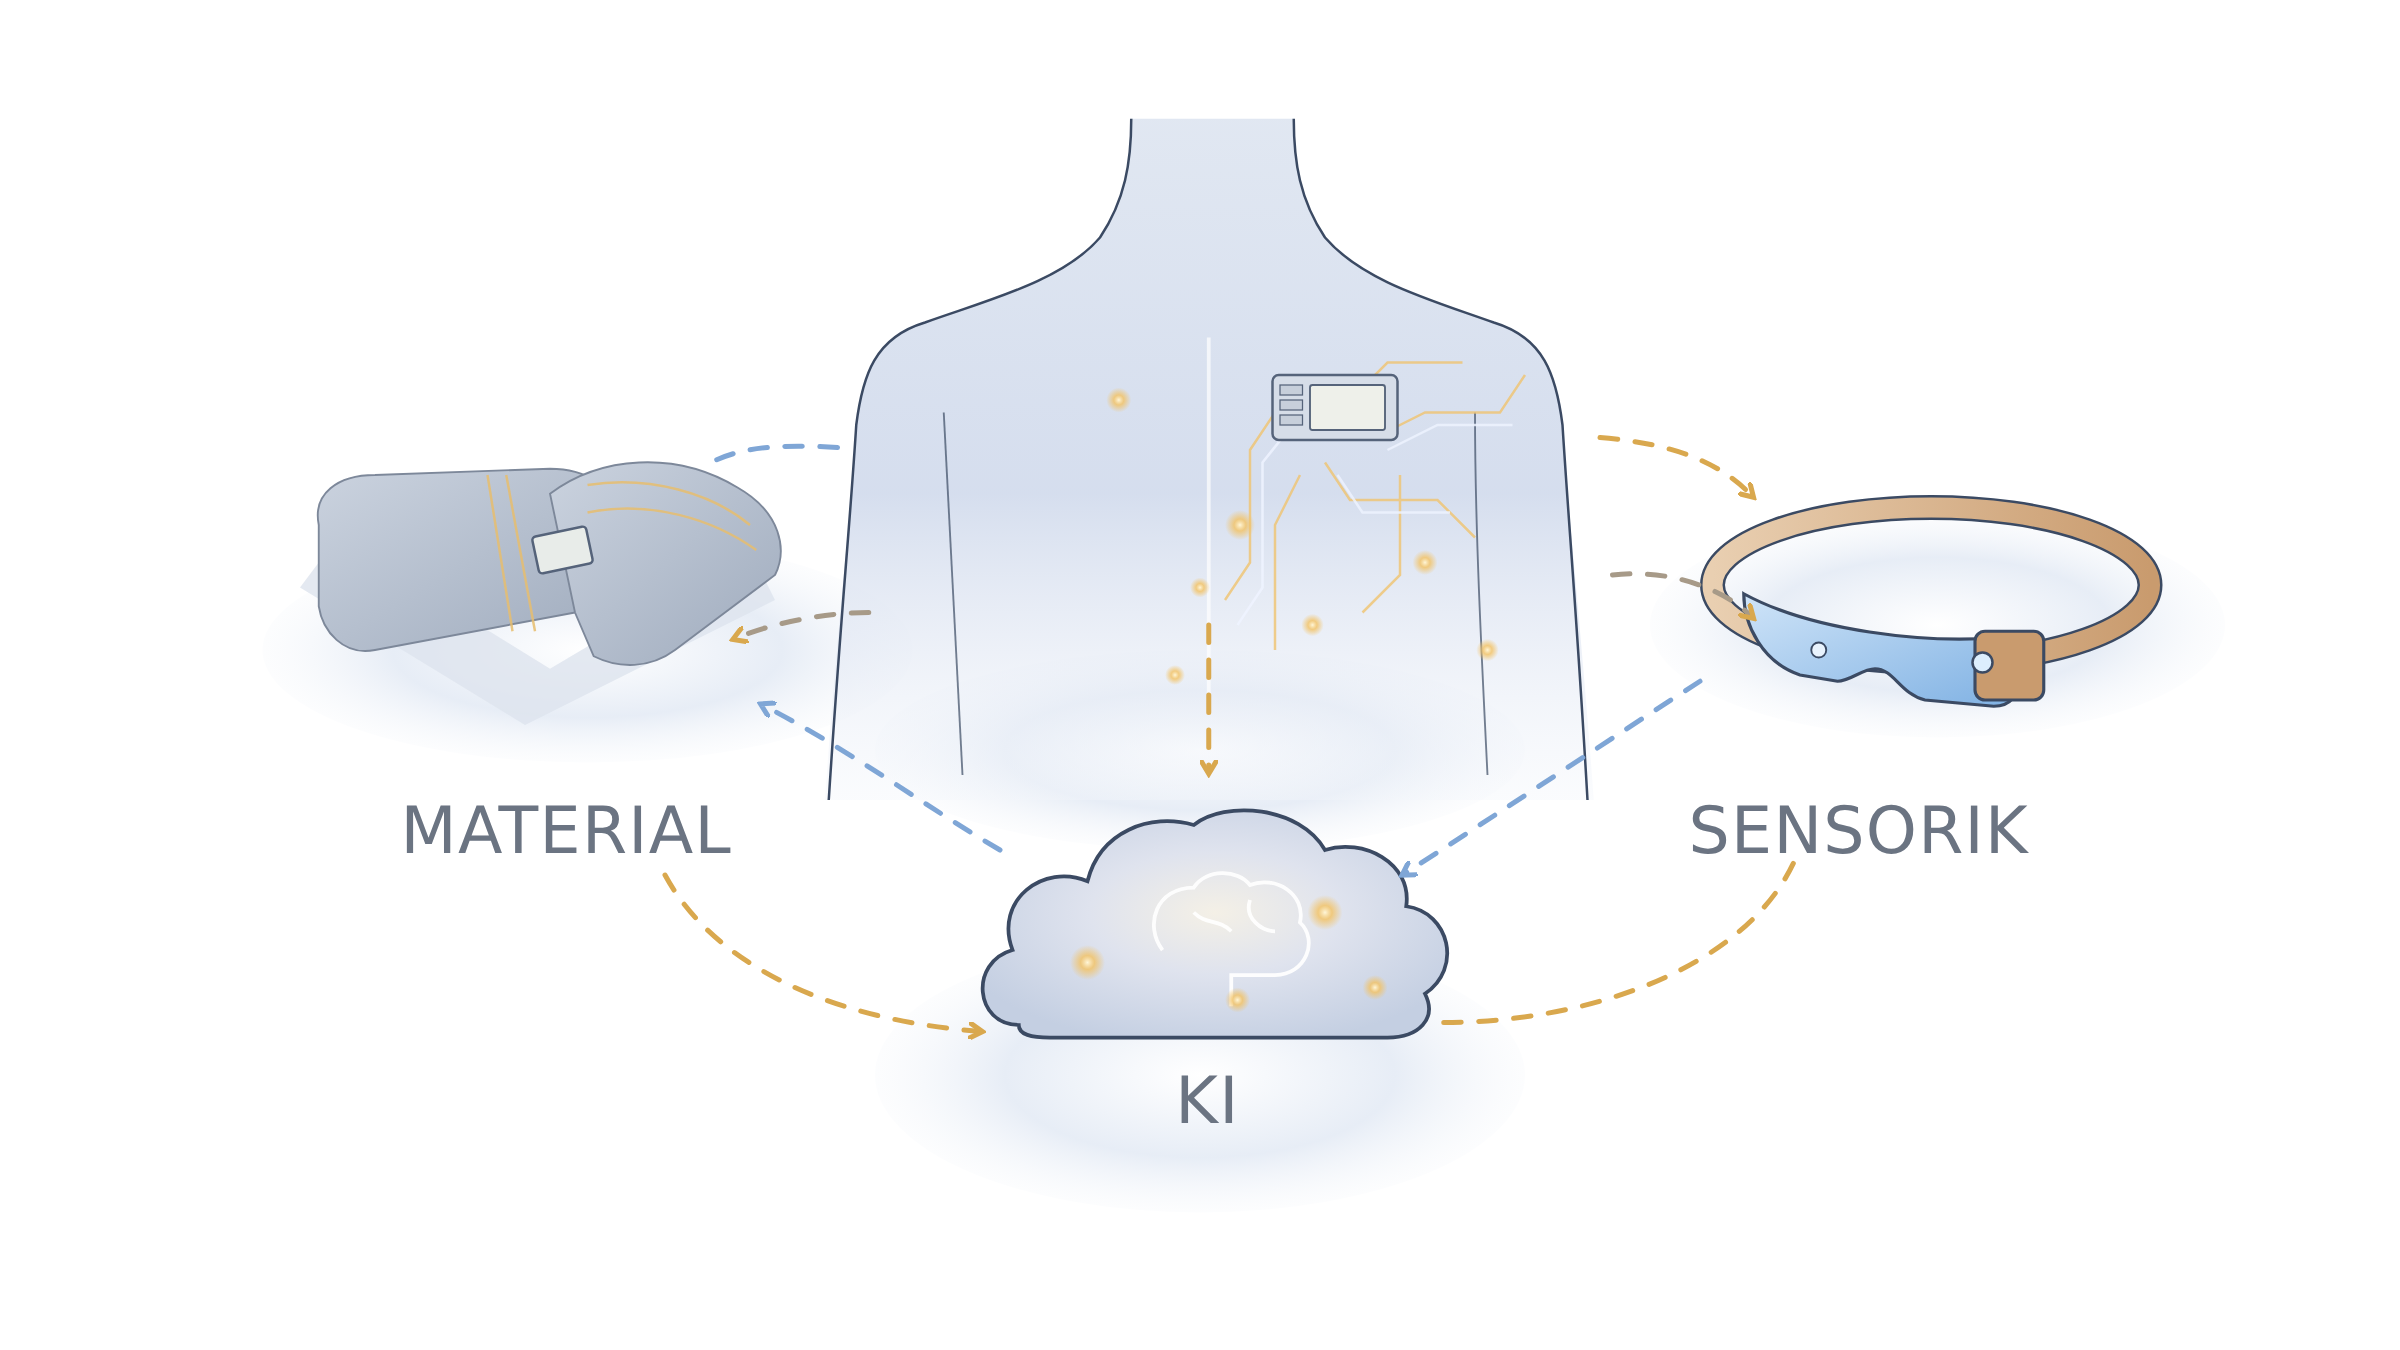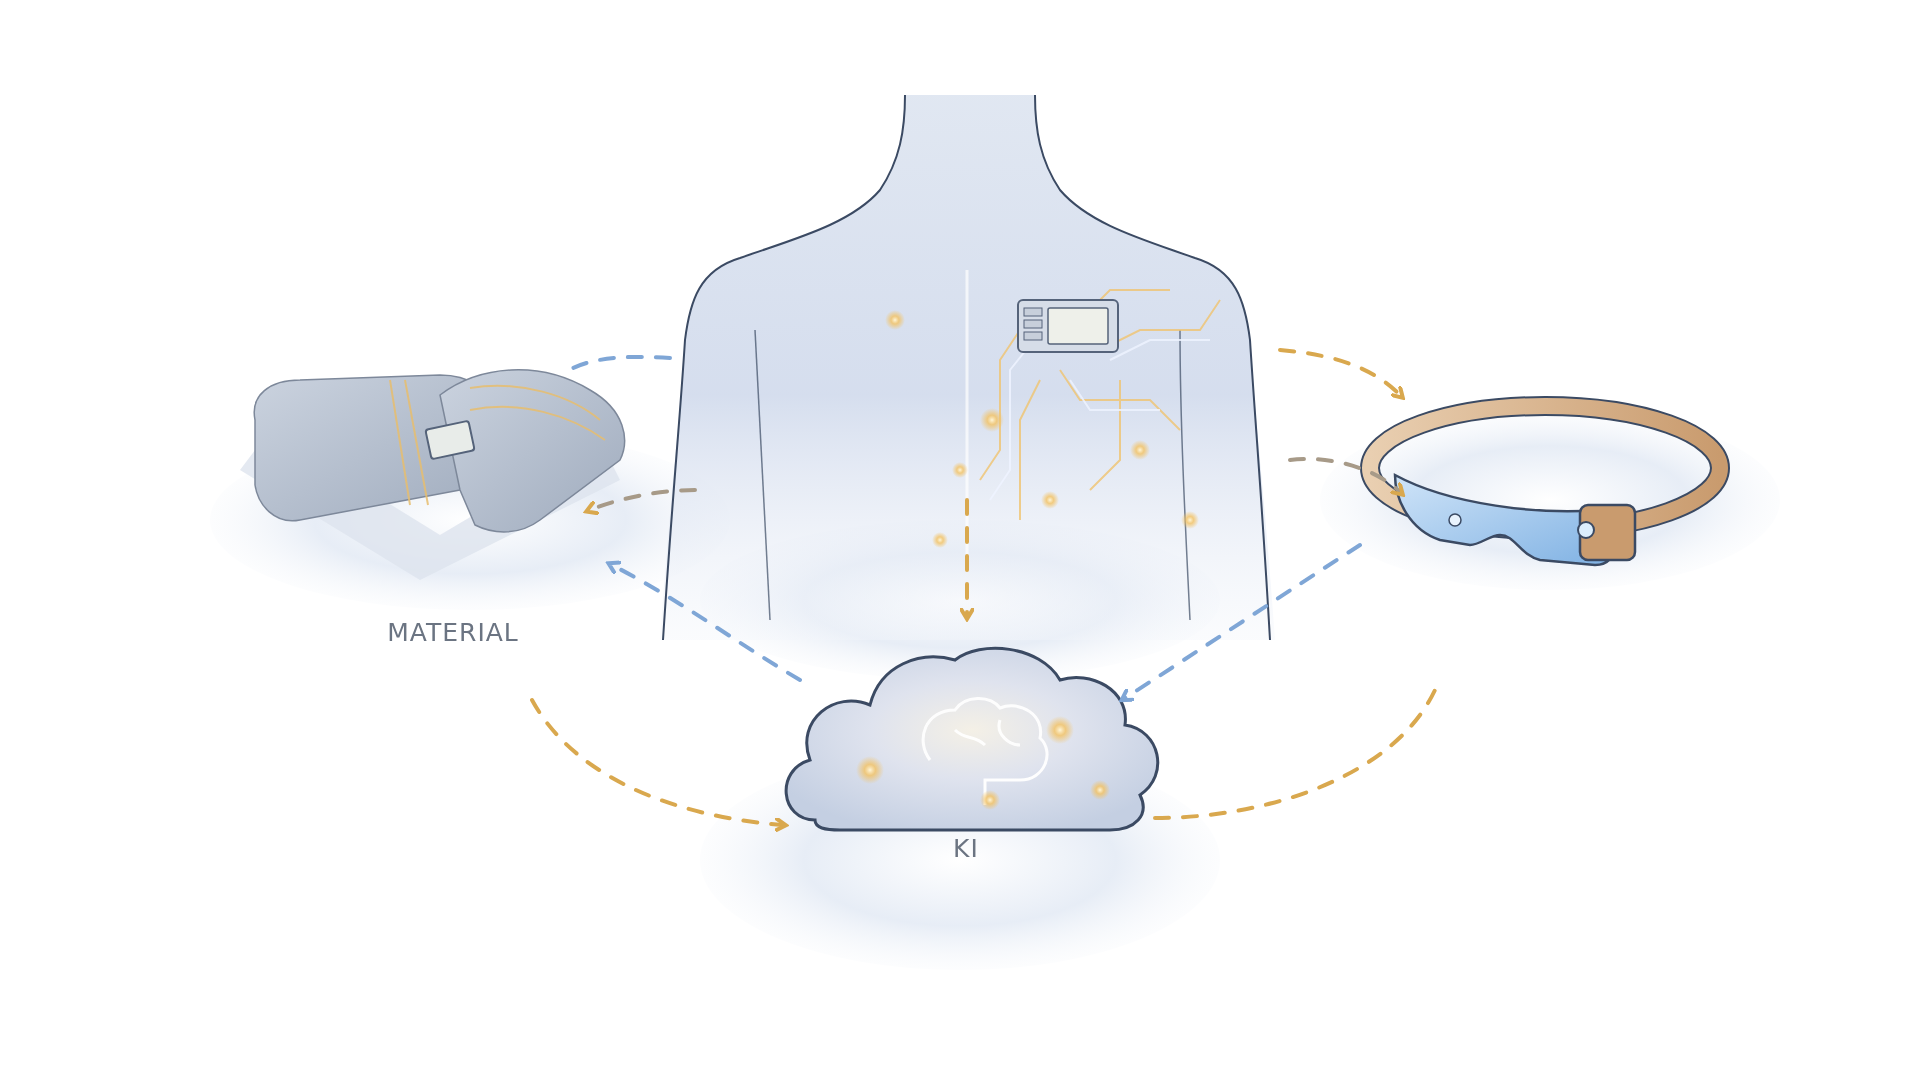--- a/index.html
+++ b/index.html
@@ -6,25 +6,26 @@
   body {
     width: 1920px; height: 1080px; overflow: hidden;
     background: #ffffff;
     font-family: "DejaVu Sans", "Liberation Sans", sans-serif;
     position: relative;
   }
   #stage { position: absolute; left: 0; top: 0; width: 1920px; height: 1080px; }
   .label {
     position: absolute;
     color: var(--label-color, #6b7482);
-    font-size: 25px;
+    font-size: 52px;
     letter-spacing: 1px;
     font-weight: 500;
     white-space: nowrap;
     transform: translateX(-50%);
+    margin-top: 17px;
   }
 </style>
 </head>
 <body>
 
 <div id="stage">
 <svg width="1920" height="1080" viewBox="0 0 1920 1080" xmlns="http://www.w3.org/2000/svg">
   <defs>
     <radialGradient id="cloudGlow" cx="50%" cy="50%" r="60%">
       <stop offset="0%" stop-color="#ffffff"></stop>
@@ -161,14 +162,15 @@
     <path d="M532,700 C570,770 660,815 782,825" stroke="#d9a84e" marker-end="url(#arrowGold)"></path>
     <path d="M1280,350 C1340,355 1375,370 1400,395" stroke="#d9a84e" marker-end="url(#arrowGold)"></path>
     <path d="M1290,460 C1330,455 1375,468 1400,492" stroke="#a79a88" marker-end="url(#arrowTaupe)"></path>
     <path d="M1360,545 C1290,590 1200,650 1125,698" stroke="#7fa6d6" marker-end="url(#arrowBlue)"></path>
     <path d="M1155,818 C1270,818 1395,775 1435,690" stroke="#d9a84e"></path>
     <path d="M967,500 L967,615" stroke="#d9a84e" marker-end="url(#arrowGold)"></path>
   </g>
 </svg>
 
 <div class="label" style="left:453px; top:618px;">MATERIAL</div>
+<div class="label" style="left:1487px; top:618px;">SENSORIK</div>
 <div class="label" style="left:966px; top:834px;">KI</div>
 </div>
 
 </body></html>

